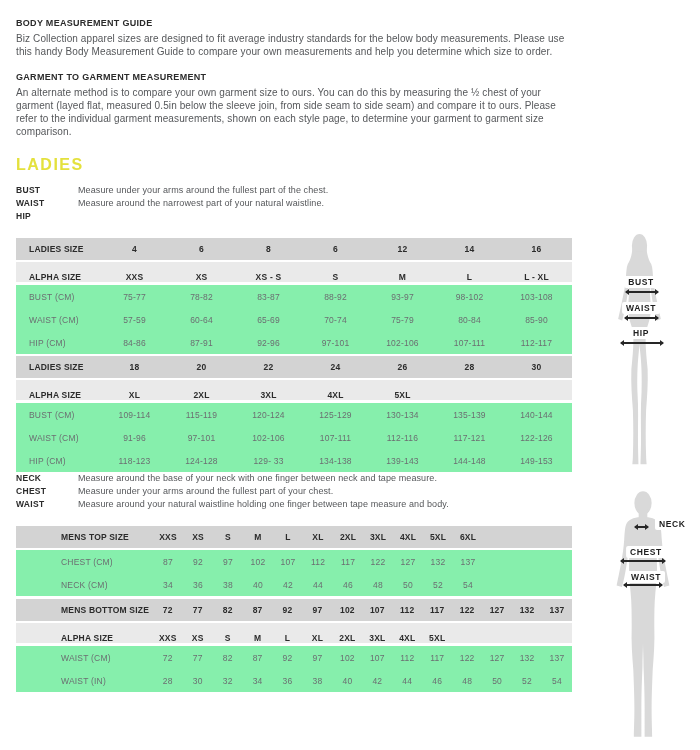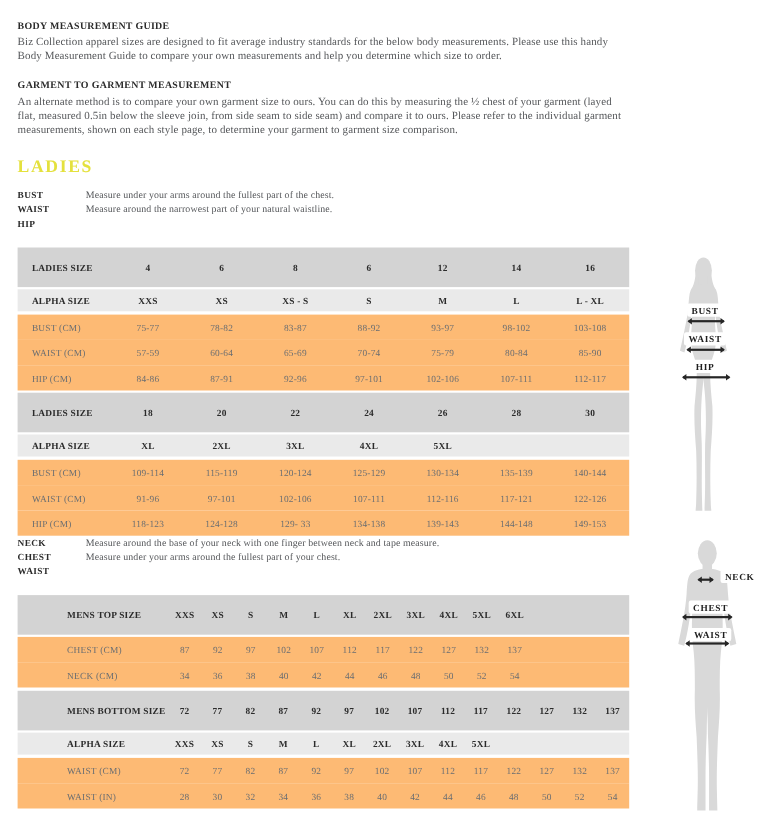--- a/index.html
+++ b/index.html
@@ -1,19 +1,19 @@
 <!DOCTYPE html>
 <html style="--accent: #e4e13d; --header_dark: #d3d3d3; --header_light: #eaeaea; --text_dark: #2b2b2b; --text_body: #55575a; --text_gray: #6b6e71; --silhouette: #d9d9d9; --arrow: #262626;"><head>
 <meta charset="utf-8">
 <style>
   * { margin:0; padding:0; box-sizing:border-box; }
   html,body { background:#fff; }
   .page {
     position:relative; width:700px; height:750px; background:#fff;
-    font-family:Liberation Serif, serif; overflow:hidden;
+    font-family:Liberation Sans, sans-serif; overflow:hidden;
     color:#2b2b2b;
     border-radius:20px;
   }
   .content { position:absolute; left:16px; top:18px; width:556px; }
 
   .mini-heading {
     font-size:9px; font-weight:bold; letter-spacing:.3px;
     color:var(--text_dark); margin-bottom:4px;
   }
   .intro-para {
@@ -28,23 +28,23 @@
   .section-title.first { margin-top:18px; }
 
   .defs { margin-bottom:15px; }
   .def-row { display:flex; line-height:13px; }
   .def-term { width:62px; font-size:8.5px; font-weight:bold; color:var(--text_dark); letter-spacing:.3px; }
   .def-text { font-size:9px; color:var(--text_body); letter-spacing:.1px; }
 
   .tbl { width:556px; }
   .tbl + .tbl { margin-top:2px; }
   .tbl-row { display:flex; align-items:center; font-size:8.5px; letter-spacing:.2px; }
-  .row-header-dark  { background:var(--header_dark);  font-weight:bold; color:var(--text_dark); height:36px; margin-bottom:2px;align-items:center; }
-  .row-header-light { background:var(--header_light); font-weight:bold; color:var(--text_dark); height:20px; margin-bottom:3px; }
-  .row-data { background:#fdba74; color:var(--text_gray); height:23px; }
+  .row-header-dark  { background:var(--header_dark);  font-weight:bold; color:var(--text_dark); height:22px; margin-bottom:2px;align-items:center; }
+  .row-header-light { background:var(--header_light); font-weight:bold; color:var(--text_dark); height:20px; margin-bottom:3px;align-items:flex-end; }
+  .row-data { background:#86efac; color:var(--text_gray); height:23px; }
   .cell-label { padding-left:13px; }
   .tbl-ladies .cell-label { width:85px; }
   .tbl-ladies .cell-val  { width:67px; text-align:center; }
   .tbl-mens .cell-label { width:105px;margin-left:32px; }
   .tbl-mens .cell-val  { width:30px; text-align:center; }
   .mens-tables-gap { height:3px; }
 
   
   .figure { position:absolute; }
   .fig-ladies { left:606px; top:230px; width:80px; height:245px; }
@@ -217,20 +217,21 @@
         <div class="def-row">
           <span class="def-term">NECK</span>
           <span class="def-text">Measure around the base of your neck with one finger between neck and tape measure.</span>
         </div>
         <div class="def-row">
           <span class="def-term">CHEST</span>
           <span class="def-text">Measure under your arms around the fullest part of your chest.</span>
         </div>
         <div class="def-row">
           <span class="def-term">WAIST</span>
+          <span class="def-text">Measure around your natural waistline holding one finger between tape measure and body.</span>
         </div>
       </div>
 
     <div class="tbl tbl-mens">
         <div class="tbl-row row-header-dark">
           <div class="cell-label">MENS TOP SIZE</div>
           <div class="cell-val">XXS</div>
           <div class="cell-val">XS</div>
           <div class="cell-val">S</div>
           <div class="cell-val">M</div>

